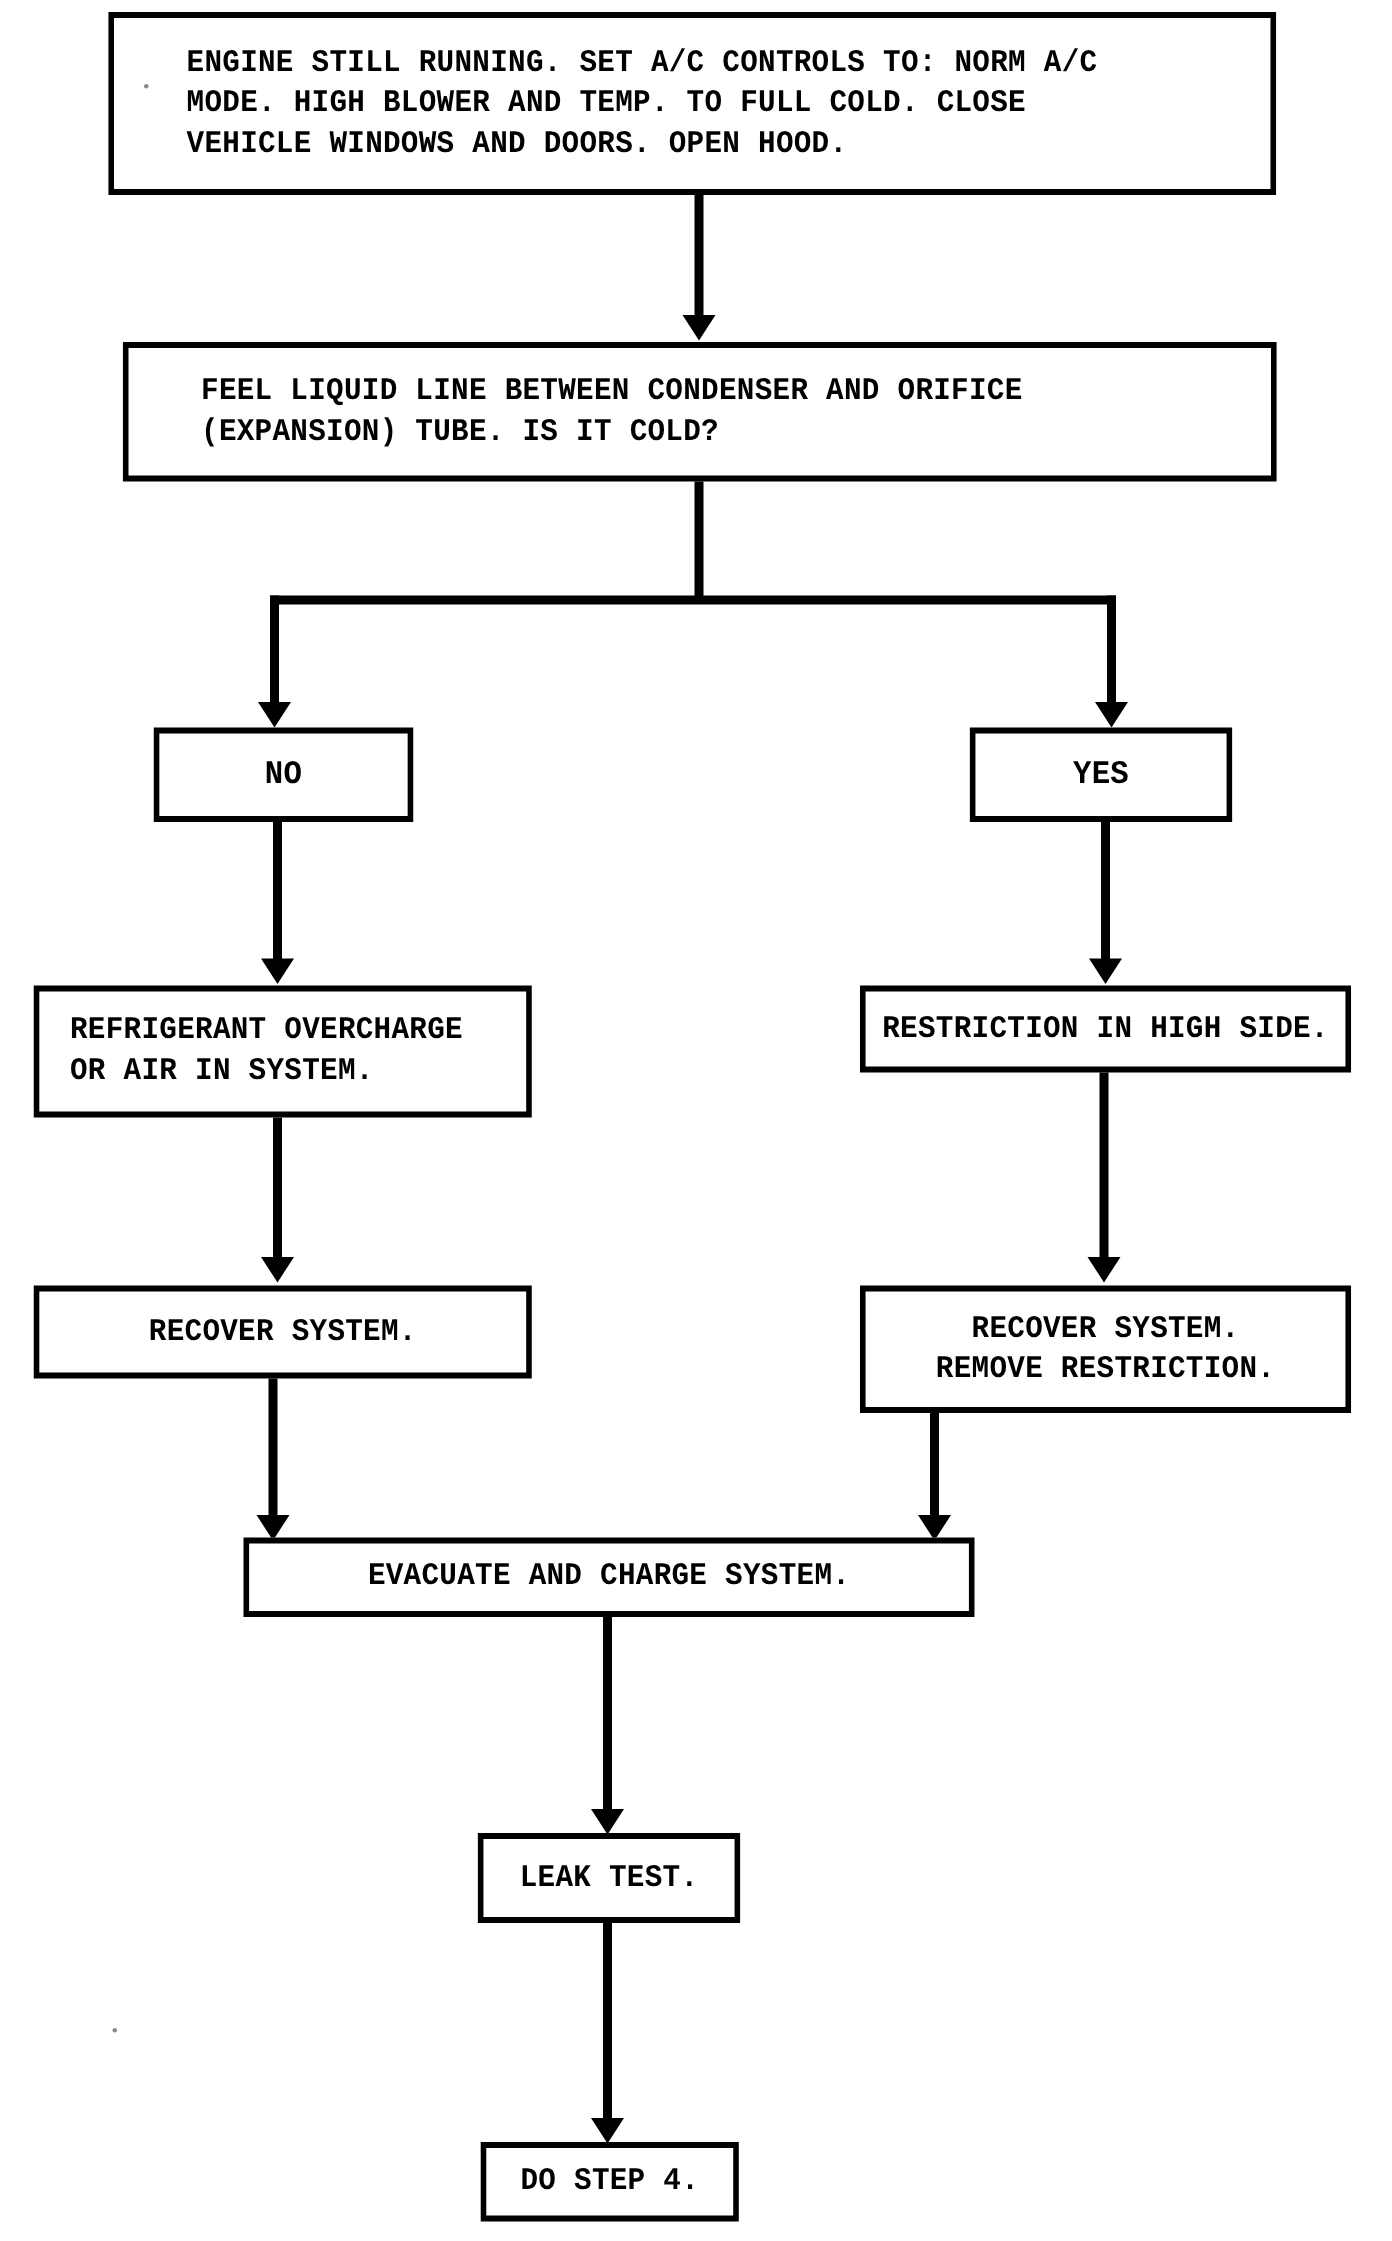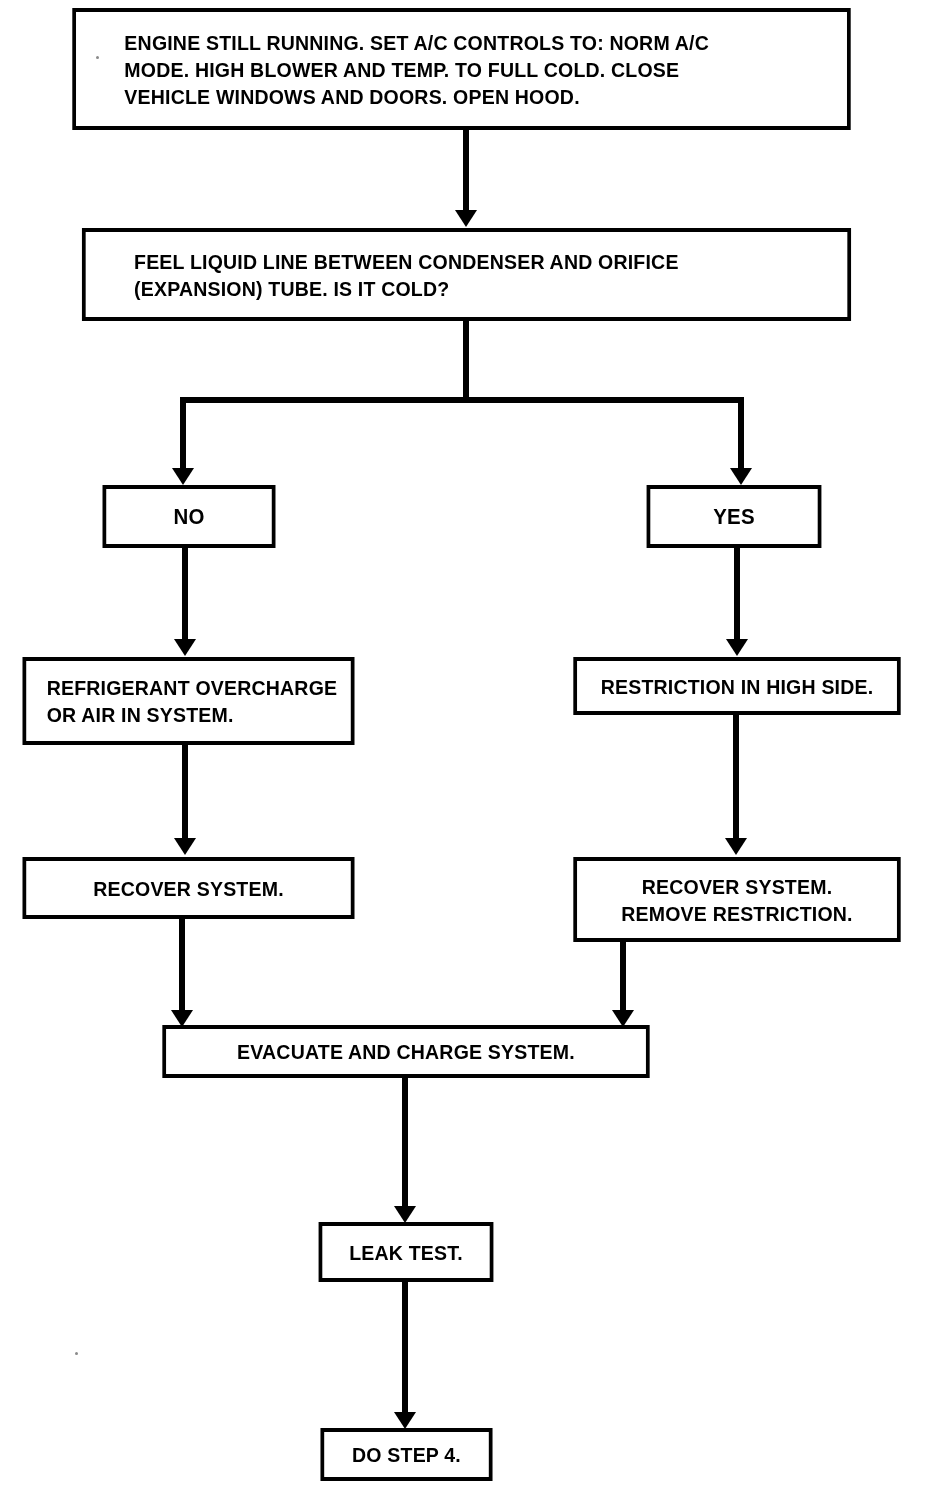--- a/index.html
+++ b/index.html
@@ -6,21 +6,21 @@
     margin: 0;
     padding: 0;
     background: #ffffff;
   }
   #canvas {
     position: relative;
     width: 928px;
     height: 1494px;
     background: #ffffff;
     overflow: hidden;
-    font-family: Liberation Sans, sans-serif;
+    font-family: Liberation Mono, monospace;
   }
   .node {
     position: absolute;
     box-sizing: border-box;
     border: 4px solid #000000;
     background: #ffffff;
     color: #000000;
     font-weight: bold;
     font-size: 21px;
     line-height: 27px;

